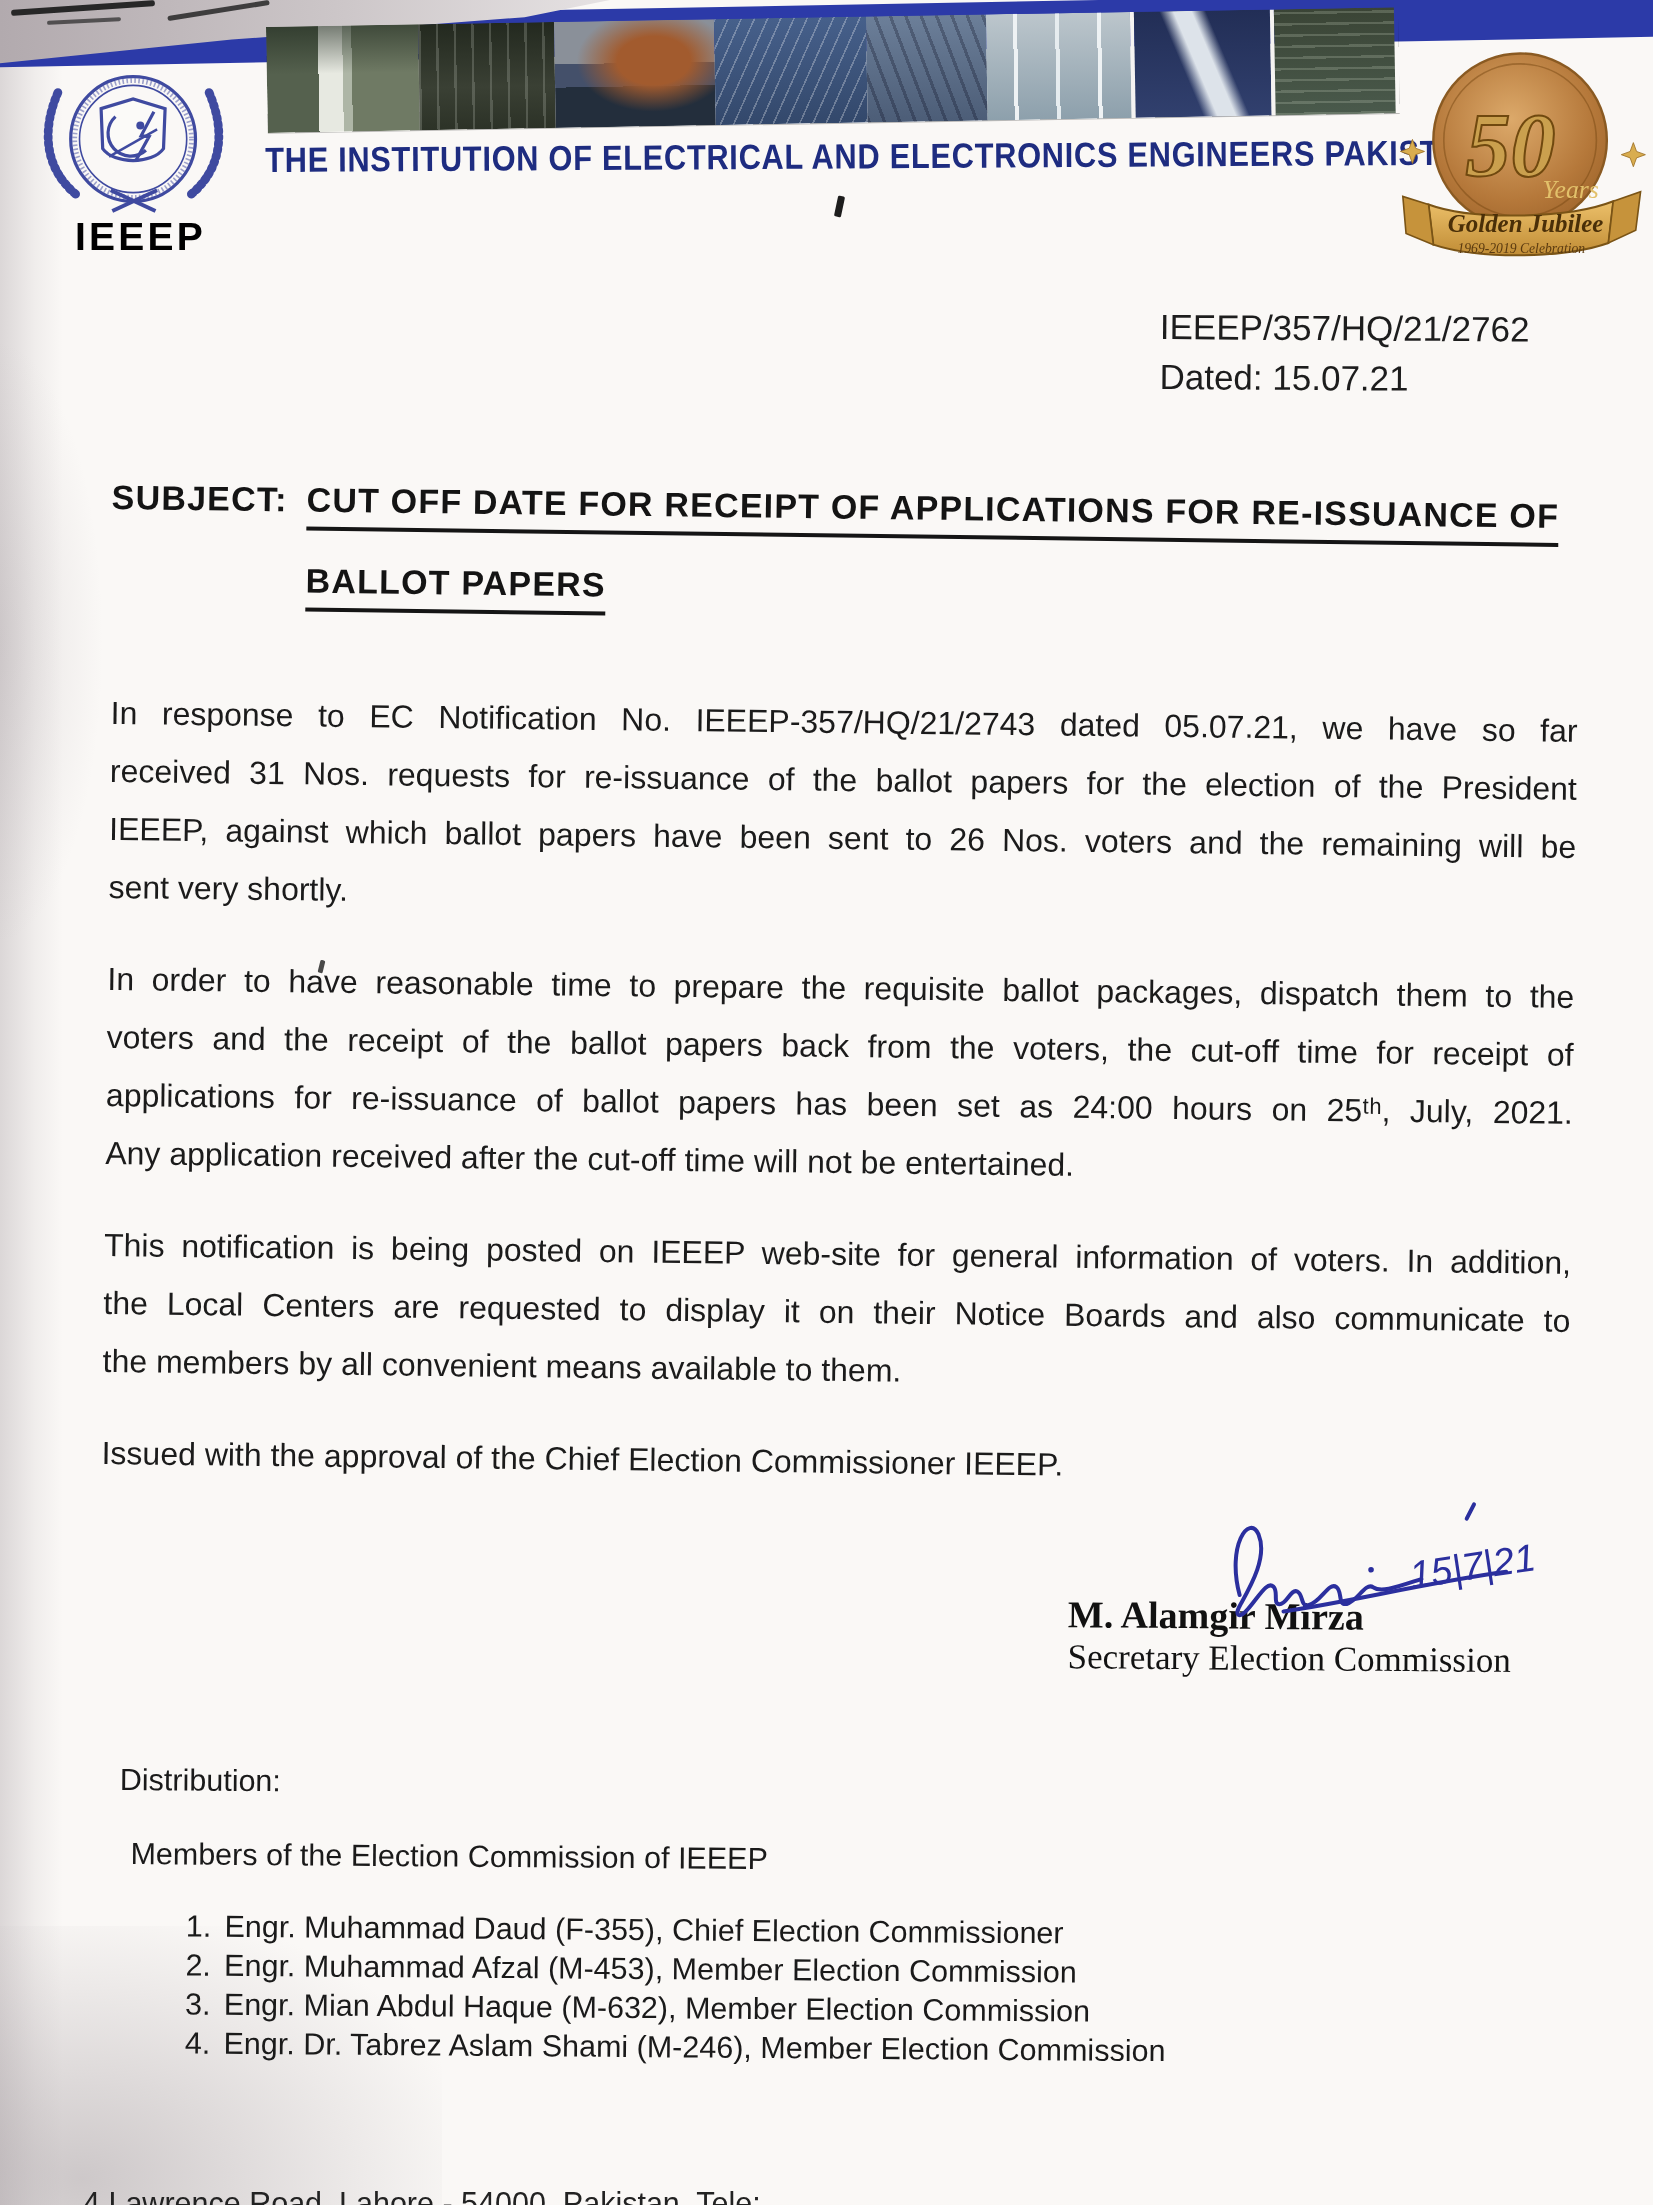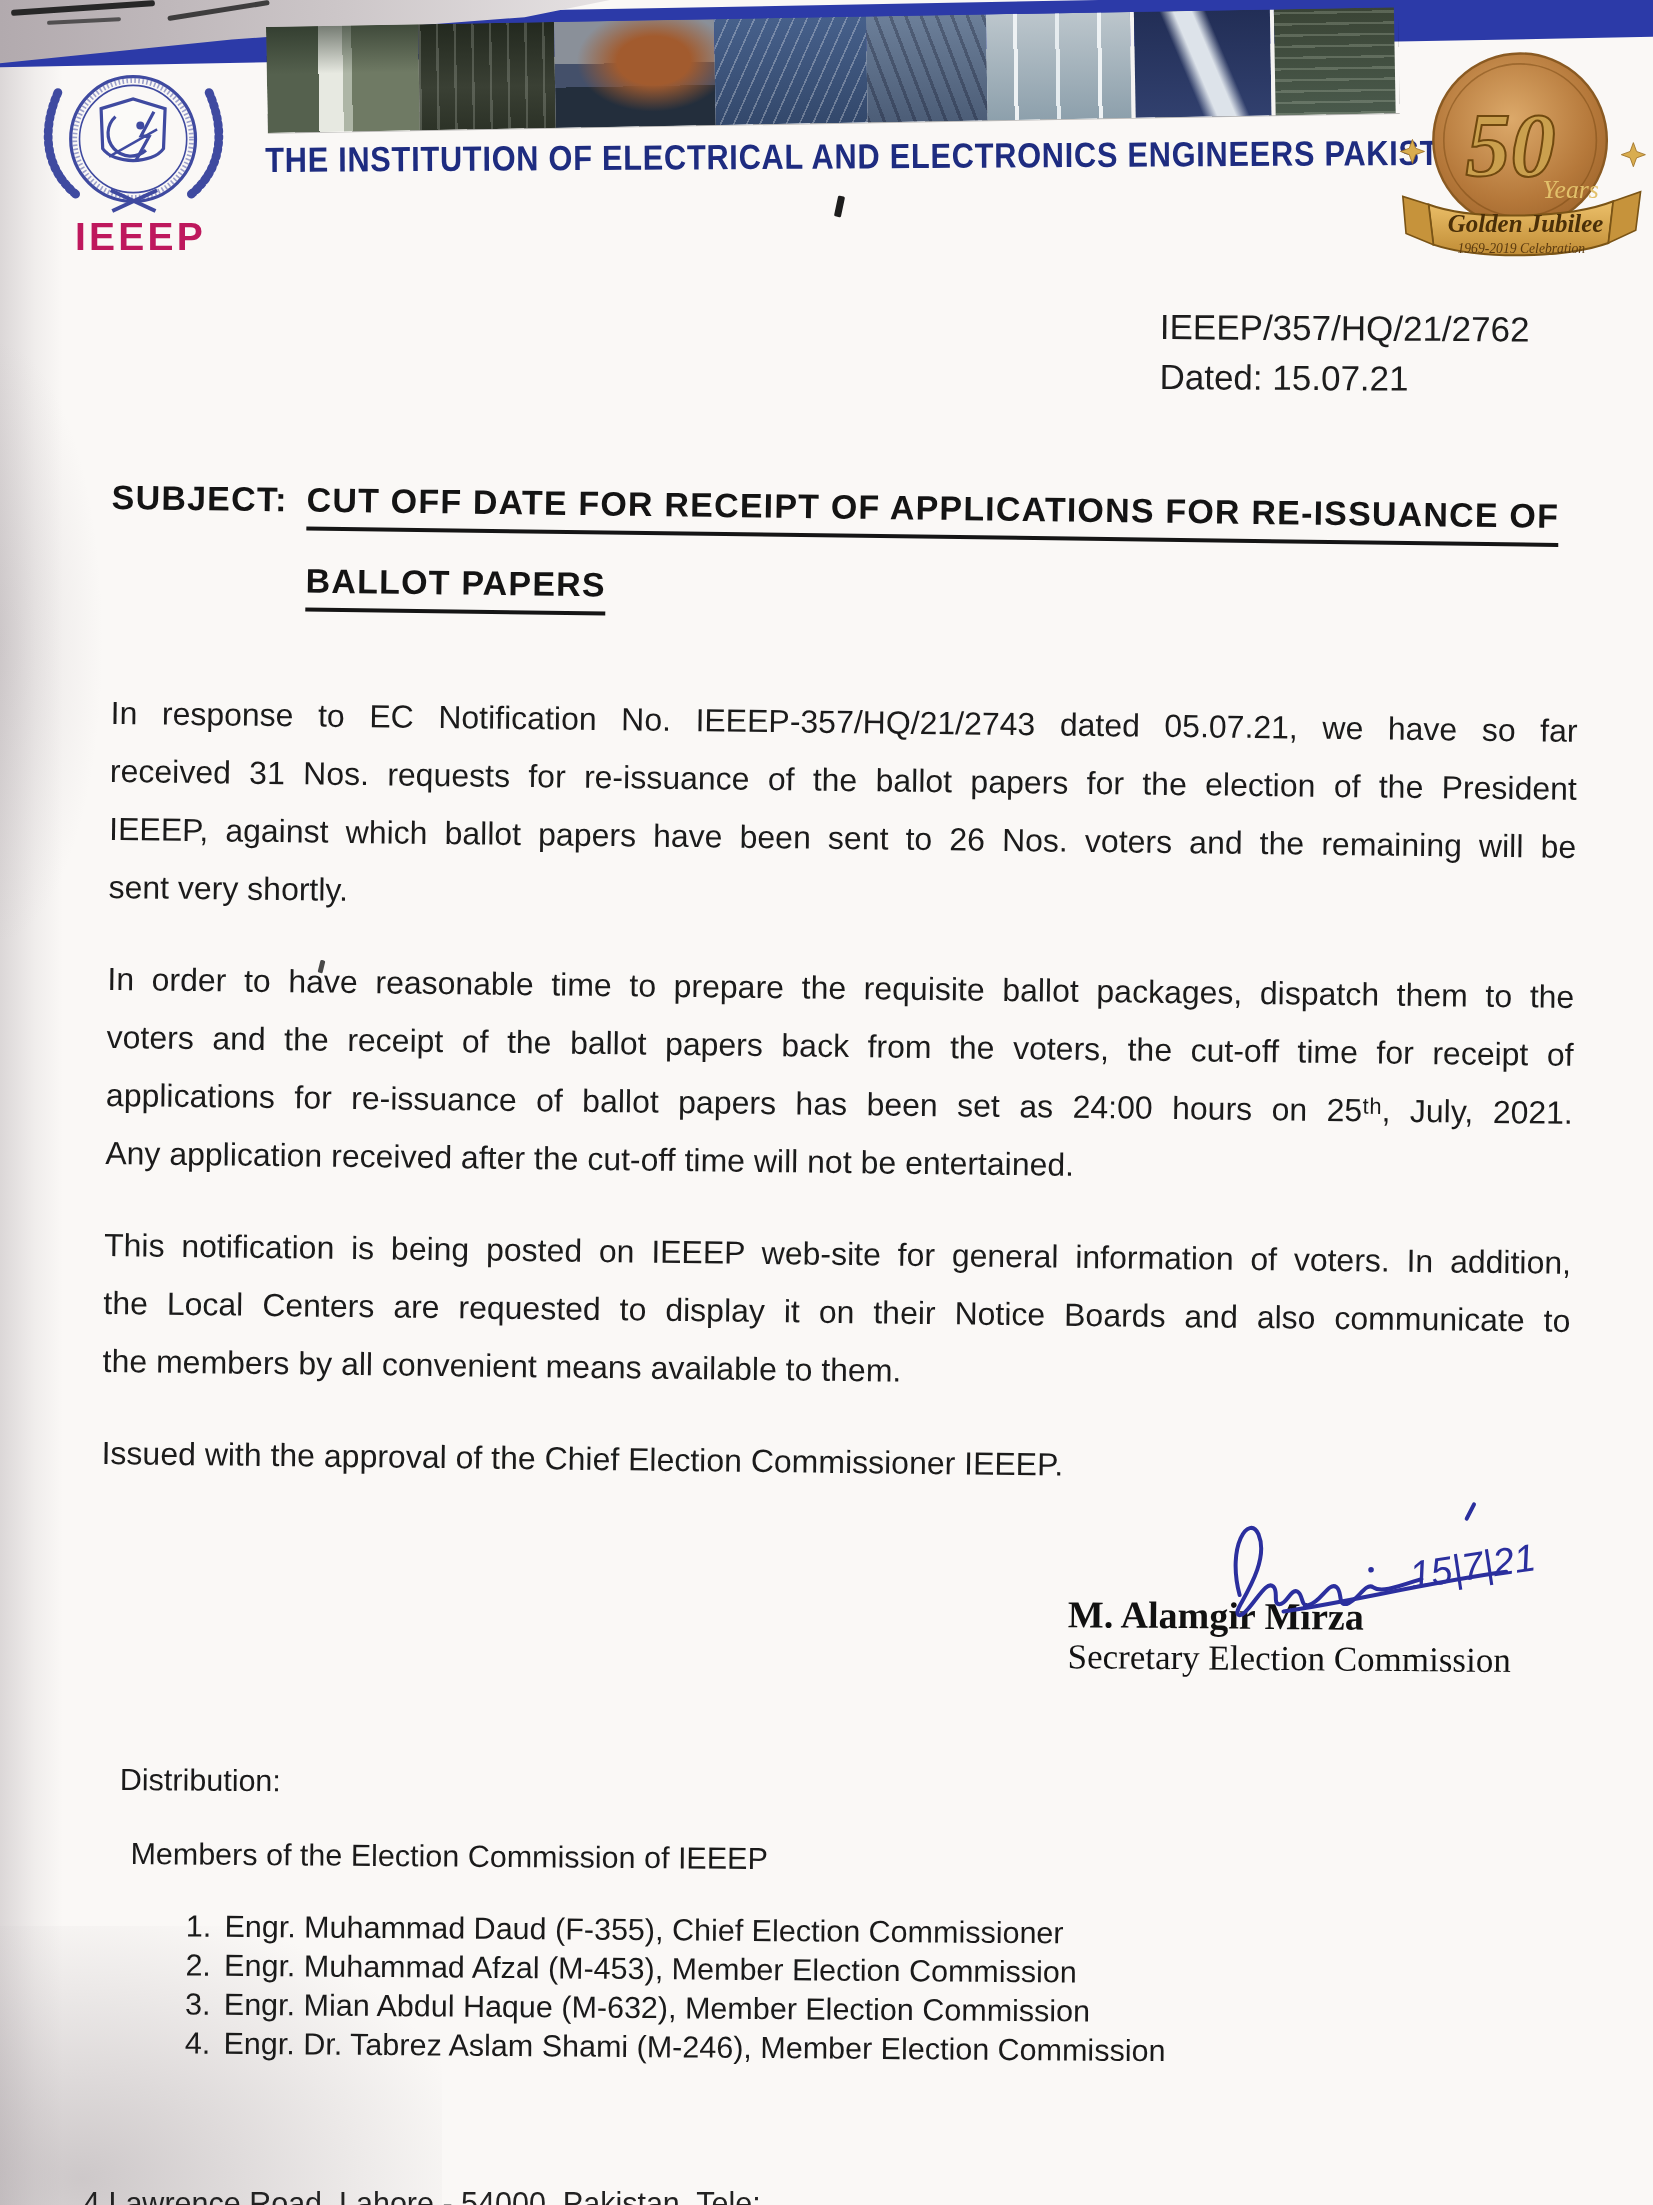--- a/index.html
+++ b/index.html
@@ -55,21 +55,21 @@
      linear-gradient(180deg,#222e56,#31406e);}
   .p-circuit{width:120px;background:
      repeating-linear-gradient(0deg,rgba(210,220,200,.22) 0 2.4px,rgba(0,0,0,0) 2.4px 11.2px),
      linear-gradient(180deg,#3a4435,#4a5a4c);}
   .strip-gap{width:4px;background:#f5f3f1;}
 
   .org-title{position:absolute;left:265px;top:140px;white-space:nowrap;
     font-weight:bold;font-size:35px;color:#1e2c80;letter-spacing:0.8px;
     transform:rotate(-.35deg) scaleX(.88);transform-origin:left top;}
   .ieeep-abbr{position:absolute;left:75px;top:215px;font-weight:bold;font-size:39px;
-    color:#be185d;letter-spacing:3.2px;}
+    color:#000000;letter-spacing:3.2px;}
   .logo-svg{position:absolute;left:35px;top:59px;}
   .badge-svg{position:absolute;left:1398px;top:47px;}
 
   
   .ref-block{position:absolute;left:1160px;top:307px;font-size:35px;color:#1d1d1d;
     transform:rotate(.4deg);transform-origin:left top;}
   .ref-line{margin-bottom:9.6px;white-space:nowrap;}
 
   
   .subject{position:absolute;left:112px;top:478px;width:1444px;font-weight:bold;

